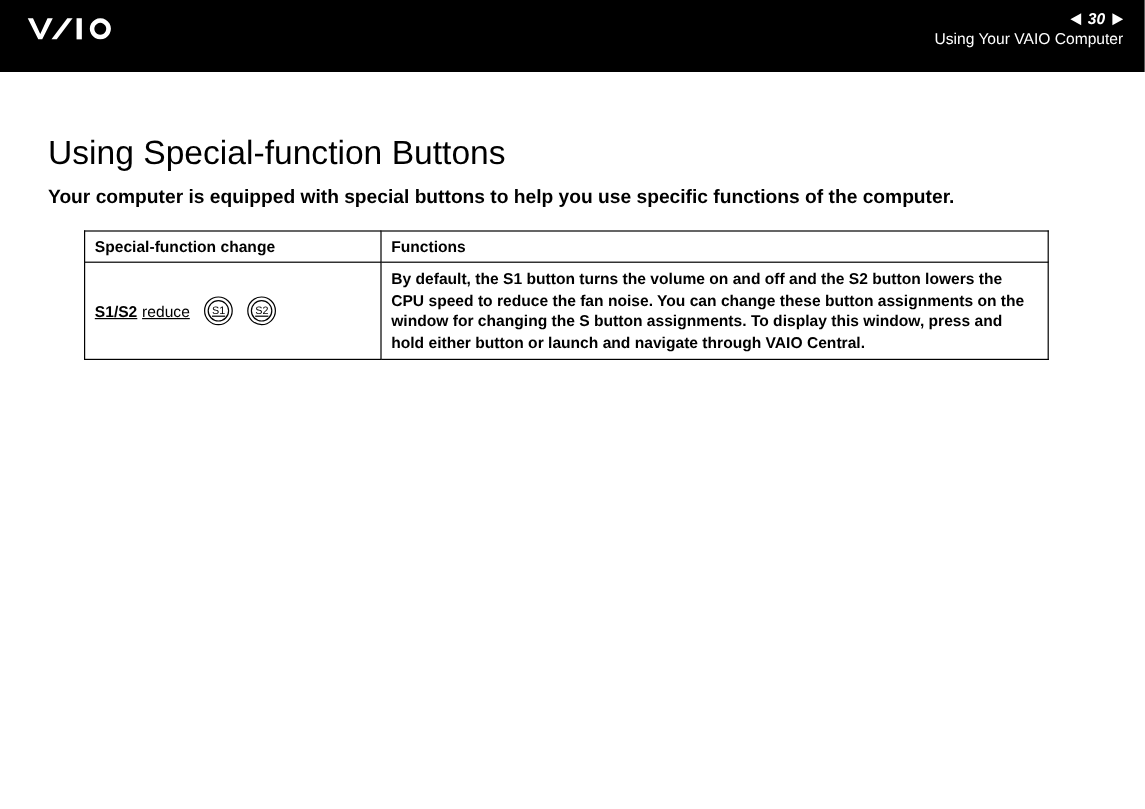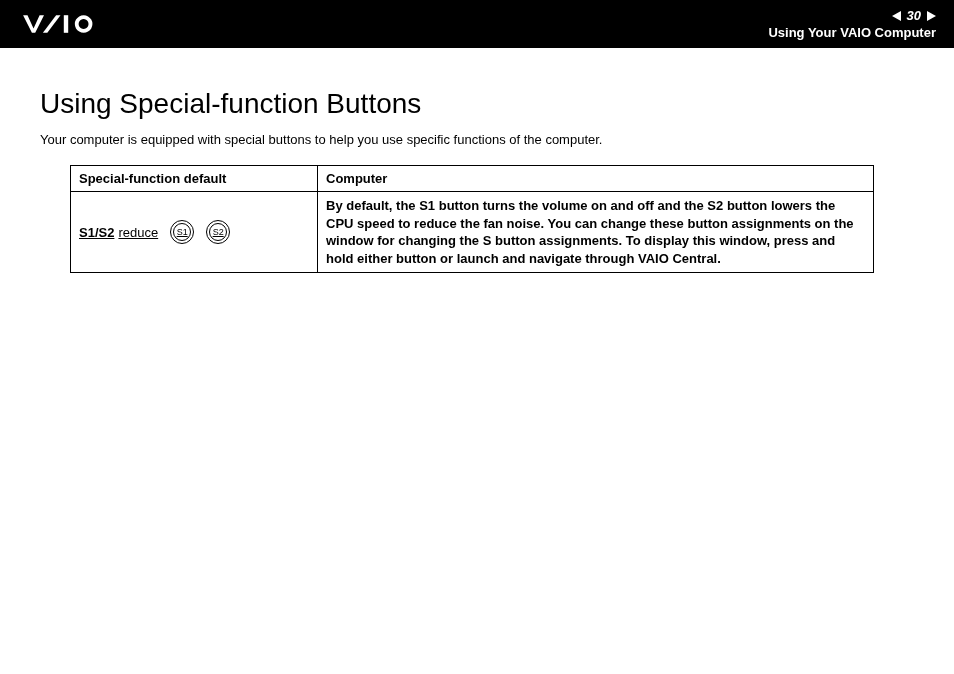--- a/index.html
+++ b/index.html
@@ -10,21 +10,21 @@
     background: #fff;
     color: #000;
   }
   .header-bar {
     background: #000;
     color: #fff;
     height: 48px;
     display: flex;
     align-items: center;
     justify-content: space-between;
-    padding: 0 18px 0 22px;
+    padding: 0 18px 12px 22px;
   }
   .logo {
     display: flex;
     align-items: center;
   }
   .logo svg {
     height: 22px;
     fill: #fff;
   }
   .header-right {
@@ -43,35 +43,36 @@
   .tri-left, .tri-right {
     width: 0;
     height: 0;
     border-top: 5px solid transparent;
     border-bottom: 5px solid transparent;
     cursor: pointer;
   }
   .tri-left { border-right: 9px solid #fff; }
   .tri-right { border-left: 9px solid #fff; }
   .section-label {
-    font-weight: bold;
+    font-weight: normal;
     font-size: 13px;
     text-align: right;
   }
   .content {
-    padding: 40px 40px 0 40px;
+    padding: 52px 40px 0 40px;
   }
   h1 {
     font-weight: normal;
     font-size: 28px;
     margin: 0 0 12px 0;
   }
   .intro {
-    font-size: 13px;
+    font-size: 16px;
     margin: 0 0 18px 0;
+    font-weight: bold;
   }
   table {
     border-collapse: collapse;
     width: 92%;
     margin-left: 30px;
   }
   th, td {
     border: 1px solid #000;
     padding: 5px 8px;
     text-align: left;
@@ -138,22 +139,22 @@
   </div>
 </div>
 
 <div class="content">
   <h1>Using Special-function Buttons</h1>
   <p class="intro">Your computer is equipped with special buttons to help you use specific functions of the computer.</p>
 
   <table>
     <tbody>
         <tr>
-      <th class="col-button">Special-function default</th>
-      <th>Computer</th>
+      <th class="col-button">Special-function change</th>
+      <th>Functions</th>
     </tr>
     <tr>
       <td class="button-cell">
         <span class="button-label">
           <b>S1/S2</b>
               <span> reduce</span>
           <span class="circle-btn">
                 <span>S1</span>
               </span>
           <span class="circle-btn">

